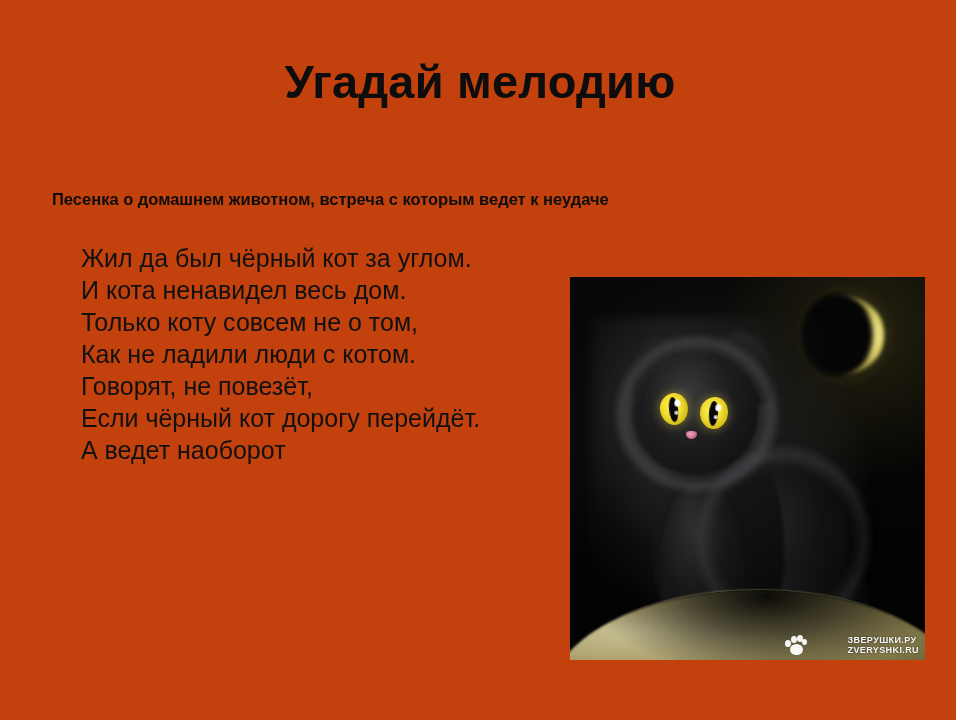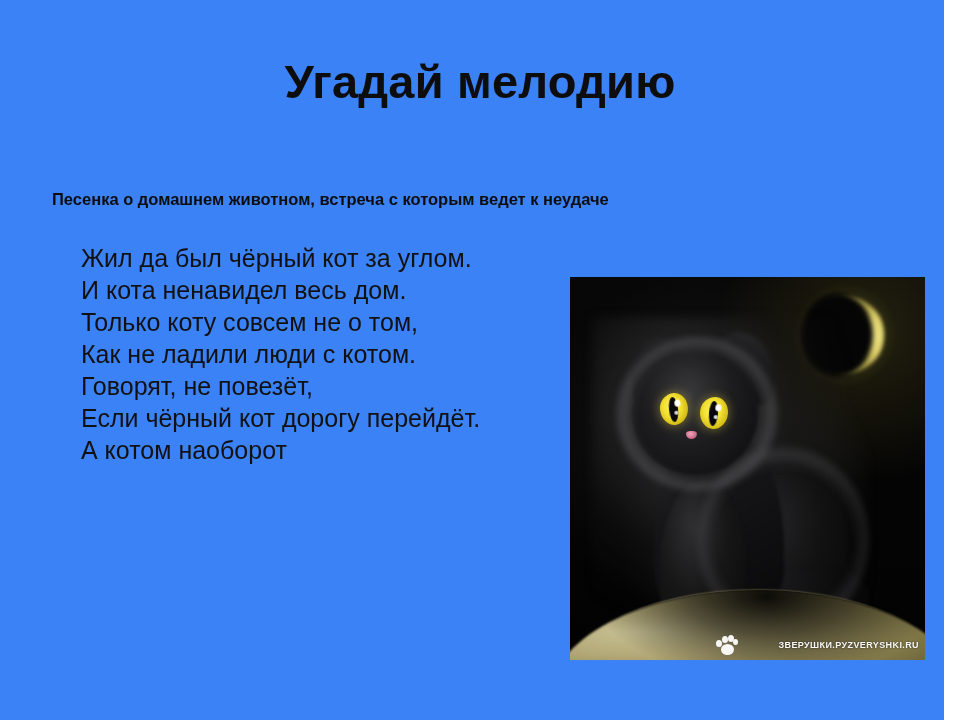--- a/index.html
+++ b/index.html
@@ -12,21 +12,22 @@
     height: 720px;
     background: #ffffff;
     font-family: "Liberation Sans", sans-serif;
     color: #000000;
     overflow: hidden;
   }
   .slide {
     position: relative;
     width: 944px;
     height: 720px;
-    background: #3b82f6;
+    background: #c2410c;
+    padding-left: 12px;
   }
 
   
   .slide-title {
     position: absolute;
     left: 0;
     top: 56px;
     width: 960px;
     text-align: center;
     font-size: 47px;
@@ -338,21 +339,21 @@
     background: #ffffff;
     border-radius: 50%;
   }
   .paw-pad  { left: 5px;  top: 9px;  width: 13px; height: 11px; border-radius: 50% 50% 46% 46% / 56% 56% 44% 44%; }
   .paw-t1   { left: 0px;  top: 5px;  width: 6px;  height: 7px; }
   .paw-t2   { left: 6px;  top: 1px;  width: 6px;  height: 7px; }
   .paw-t3   { left: 12px; top: 0px;  width: 6px;  height: 7px; }
   .paw-t4   { left: 17px; top: 4px;  width: 5px;  height: 6px; }
   .wm-text {
     display: flex;
-    flex-direction: row;
+    flex-direction: column;
     line-height: 10px;
     margin-left: 36px;
   }
   .wm-line {
     font-family: "Liberation Sans", sans-serif;
     font-size: 9px;
     font-weight: bold;
     letter-spacing: 0.4px;
     color: #ffffff;
     white-space: nowrap;
@@ -368,21 +369,21 @@
 
   <div class="slide-subtitle">Песенка о домашнем животном, встреча с которым ведет к неудаче</div>
 
   <div class="lyrics">
     <span class="lyrics-line">Жил да был чёрный кот за углом.</span>
     <span class="lyrics-line">И кота ненавидел весь дом.</span>
     <span class="lyrics-line">Только коту совсем не о том,</span>
     <span class="lyrics-line">Как не ладили люди с котом.</span>
     <span class="lyrics-line">Говорят, не повезёт,</span>
     <span class="lyrics-line">Если чёрный кот дорогу перейдёт.</span>
-    <span class="lyrics-line">А котом наоборот</span>
+    <span class="lyrics-line">А ведет наоборот</span>
   </div>
 
   <div class="picture">
     <div class="sky-glow"></div>
 
     <div class="moon">
       <div class="moon-halo"></div>
       <div class="moon-ring"></div>
       <div class="moon-crescent"></div>
       <div class="moon-mask"></div>

